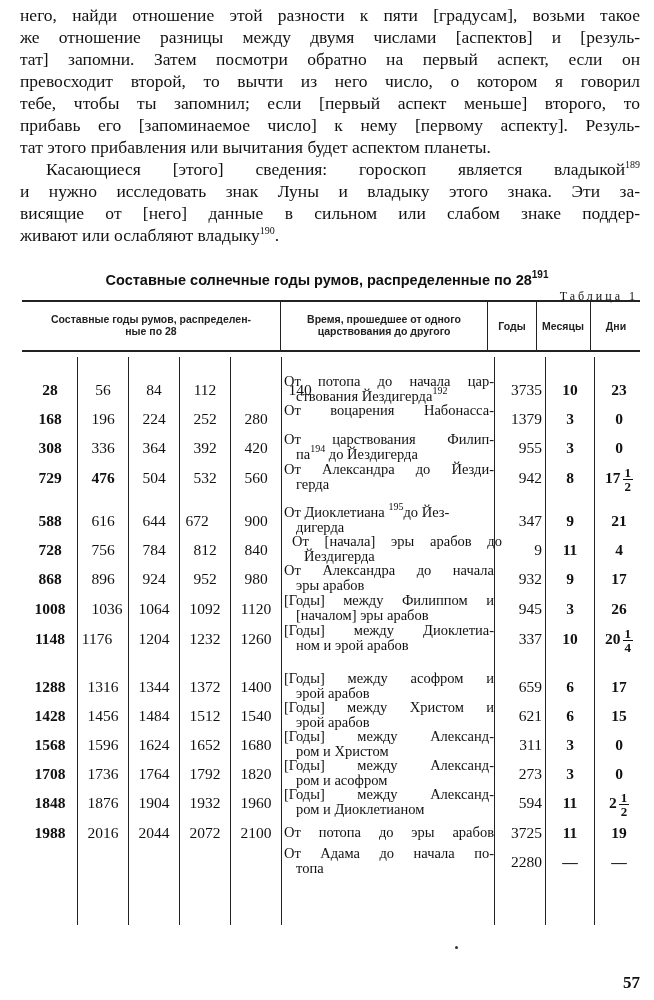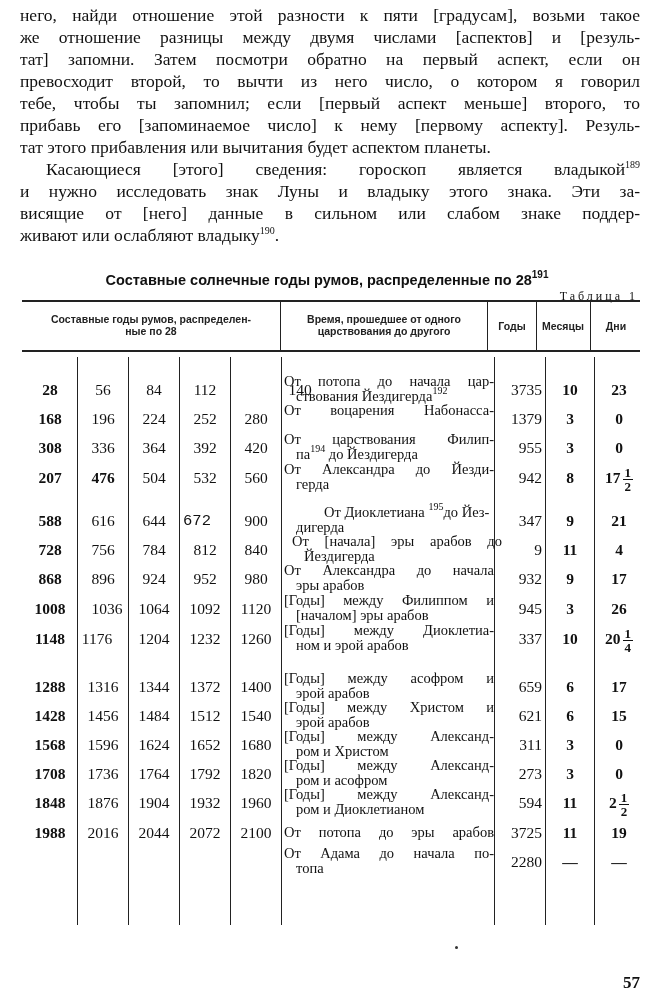--- a/index.html
+++ b/index.html
@@ -116,42 +116,42 @@
     <div class="num" style="left: 130px; width: 48px; top: 438px;">364</div>
     <div class="num" style="left: 181px; width: 48px; top: 438px;">392</div>
     <div class="num" style="left: 232px; width: 48px; top: 438px;">420</div>
     <div class="desc" style="top: 432px;">
       <span class="l1">От царствования Филип-</span>
       <span class="l2"><span style="display: inline;">па</span><sup>194</sup><span style="display: inline;"> до Йездигерда</span></span>
     </div>
     <div class="num" style="left: 496px; width: 46px; text-align: right; top: 438px;">955</div>
     <div class="num b" style="left: 547px; width: 46px; top: 438px;">3</div>
     <div class="num b" style="left: 596px; width: 46px; top: 438px;">0</div>
-    <div class="num b" style="left: 24px; width: 52px; top: 468px;">207</div>
+    <div class="num b" style="left: 24px; width: 52px; top: 468px;">729</div>
     <div class="num" style="left: 79px; width: 48px; top: 468px; font-weight: bold;">476</div>
     <div class="num" style="left: 130px; width: 48px; top: 468px;">504</div>
     <div class="num" style="left: 181px; width: 48px; top: 468px;">532</div>
     <div class="num" style="left: 232px; width: 48px; top: 468px;">560</div>
     <div class="desc" style="top: 462px;">
       <span class="l1">От Александра до Йезди-</span>
       <span class="l2">герда</span>
     </div>
     <div class="num" style="left: 496px; width: 46px; text-align: right; top: 468px;">942</div>
     <div class="num b" style="left: 547px; width: 46px; top: 468px;">8</div>
     <div class="num b" style="left: 596px; width: 46px; top: 462px; height: 32px; line-height: 32px;"><span>17</span><span class="frac">
         <span class="n">1</span>
         <span>2</span>
       </span></div>
     <div class="num b" style="left: 24px; width: 52px; top: 511px;">588</div>
     <div class="num" style="left: 79px; width: 48px; top: 511px;">616</div>
     <div class="num" style="left: 130px; width: 48px; top: 511px;">644</div>
-    <div class="num" style="left: 181px; width: 32px; top: 511px; font-family: Liberation Mono, monospace;">672</div>
+    <div class="num" style="left: 181px; width: 32px; top: 511px;">672</div>
     <div class="num" style="left: 232px; width: 48px; top: 511px;">900</div>
     <div class="desc" style="top: 505px;">
-      <span class="l1" style="text-align-last: left; margin-left: 40px;"><span style="display: inline;">От Диоклетиана </span><sup>195</sup><span style="display: inline;">до Йез-</span></span>
+      <span class="l1" style="text-align-last: left;"><span style="display: inline;">От Диоклетиана </span><sup>195</sup><span style="display: inline;">до Йез-</span></span>
       <span class="l2">дигерда</span>
     </div>
     <div class="num" style="left: 496px; width: 46px; text-align: right; top: 511px;">347</div>
     <div class="num b" style="left: 547px; width: 46px; top: 511px;">9</div>
     <div class="num b" style="left: 596px; width: 46px; top: 511px;">21</div>
     <div class="num b" style="left: 24px; width: 52px; top: 540px;">728</div>
     <div class="num" style="left: 79px; width: 48px; top: 540px;">756</div>
     <div class="num" style="left: 130px; width: 48px; top: 540px;">784</div>
     <div class="num" style="left: 181px; width: 48px; top: 540px;">812</div>
     <div class="num" style="left: 232px; width: 48px; top: 540px;">840</div>

